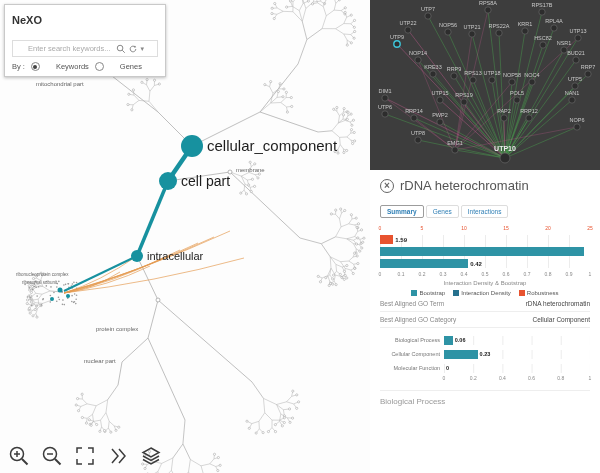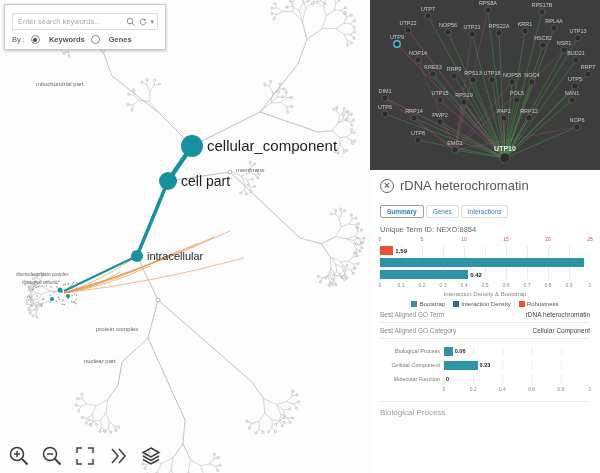--- a/index.html
+++ b/index.html
@@ -2,27 +2,27 @@
 <html><head>
 <meta charset="utf-8">
 <style>
   html,body{margin:0;padding:0;background:#fff;}
   #app{position:relative;width:600px;height:473px;font-family:"Liberation Sans",sans-serif;overflow:hidden;background:#fff;}
   #tree-svg{position:absolute;left:0;top:0;background:#fdfdfd;}
   #network-svg{position:absolute;left:370px;top:0;background:#3d3d3d;}
   
   #search-card{position:absolute;left:4px;top:4px;width:162px;background:#fff;border:1px solid #c9c9c9;box-shadow:0 1px 3px rgba(0,0,0,.25);padding:5px 7px;box-sizing:border-box;}
   .sc-title{font-size:11px;font-weight:bold;color:#333;}
-  .input-wrap{display:flex;align-items:center;border:1px solid #ddd;margin-top:3px;padding:2px 3px;gap:2px;}
+  .input-wrap{display:flex;align-items:center;border:1px solid #ddd;margin-top:12px;padding:2px 13px;gap:2px;}
   .input-wrap input{border:0;outline:0;flex:1;min-width:0;font-size:7.5px;color:#333;font-family:"Liberation Sans",sans-serif;}
   .input-wrap input::placeholder{color:#aaa;}
   .ic{width:10px;height:10px;flex:0 0 auto;cursor:pointer;}
   .caret{font-size:7px;color:#888;cursor:pointer;}
   .by-row{display:flex;align-items:center;gap:6px;font-size:7.5px;color:#555;margin-top:5px;}
-  .opt{display:inline-flex;align-items:flex-start;gap:9px;cursor:pointer;font-weight:bold;}
+  .opt{display:inline-flex;align-items:flex-start;gap:16px;cursor:pointer;}
   .radio{width:7px;height:7px;border:1px solid #888;border-radius:50%;display:inline-block;position:relative;background:#fff;}
   .radio.sel::after{content:"";position:absolute;left:1.5px;top:1.5px;right:1.5px;bottom:1.5px;background:#444;border-radius:50%;}
   
   #zoom-toolbar{position:absolute;left:8px;bottom:6px;display:flex;gap:11px;}
   #zoom-toolbar button{background:none;border:0;padding:0;cursor:pointer;width:22px;height:22px;}
   #zoom-toolbar svg{width:22px;height:22px;}
   
   #detail{position:absolute;left:370px;top:170px;width:230px;height:303px;background:#fff;box-sizing:border-box;padding:8px 10px 0 10px;overflow:hidden;}
   .d-header{display:flex;align-items:center;gap:6px;margin-bottom:7px;}
   .d-close{width:14px;height:14px;border:1.5px solid #666;border-radius:50%;color:#666;font-size:10px;font-weight:bold;display:flex;align-items:center;justify-content:center;cursor:pointer;box-sizing:border-box;line-height:1;}
@@ -906,20 +906,21 @@
         <circle cx="168" cy="181" r="9" fill="#17919f"></circle>
         <text x="181" y="185.9" font-size="14" fill="#1d1d1d" font-weight="500">cell part</text>
       </g>
       <g>
         <circle cx="137" cy="256" r="6" fill="#17919f"></circle>
         <text x="147" y="259.85" font-size="11" fill="#1d1d1d" font-weight="500">intracellular</text>
       </g>
     </svg>
 
   <div id="search-card">
+    <div class="sc-top"><span class="sc-title">NeXO</span></div>
     <div class="input-wrap">
       <input placeholder="Enter search keywords..." style="">
       <svg class="ic" viewBox="0 0 16 16">
           <circle cx="6.5" cy="6.5" r="4.5" fill="none" stroke="#777" stroke-width="1.4"></circle>
           <line x1="10" y1="10" x2="14" y2="14" stroke="#777" stroke-width="1.4"></line>
         </svg>
       <svg class="ic" viewBox="0 0 16 16">
           <path d="M12.5 8a4.5 4.5 0 1 1-1.3-3.2" fill="none" stroke="#777" stroke-width="1.4"></path>
           <polygon points="11,2.2 13.2,5 9.8,5.6" fill="#777"></polygon>
         </svg>
@@ -1162,21 +1163,20 @@
         <text x="135" y="151" font-size="7" fill="#ededed" text-anchor="middle" font-weight="bold">UTP10</text>
       </g>
     </svg>
 
   <div id="detail">
     <div class="d-header">
       <span class="d-close">×</span>
       <span class="d-title">rDNA heterochromatin</span>
     </div>
     <div class="tabs" id="tabs"><span class="tab active">Summary</span><span class="tab">Genes</span><span class="tab">Interactions</span></div>
-    <div class="term-id">Unique Term ID: NEXO:8854</div>
     <div id="rb-chart">
         <div class="axis orange">
           <span style="left: 0%;">0</span>
           <span style="left: 20%;">5</span>
           <span style="left: 40%;">10</span>
           <span style="left: 60%;">15</span>
           <span style="left: 80%;">20</span>
           <span style="left: 100%;">25</span>
         </div>
         <div class="bars">

